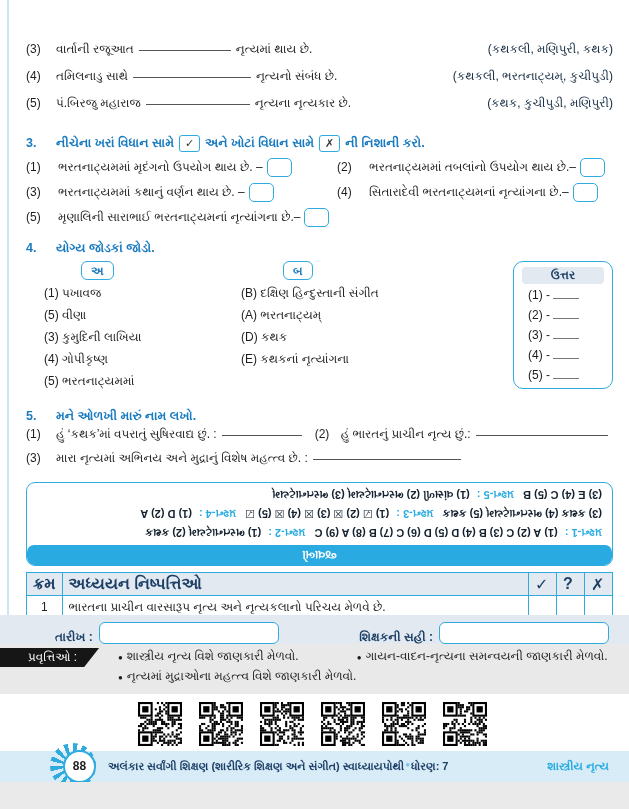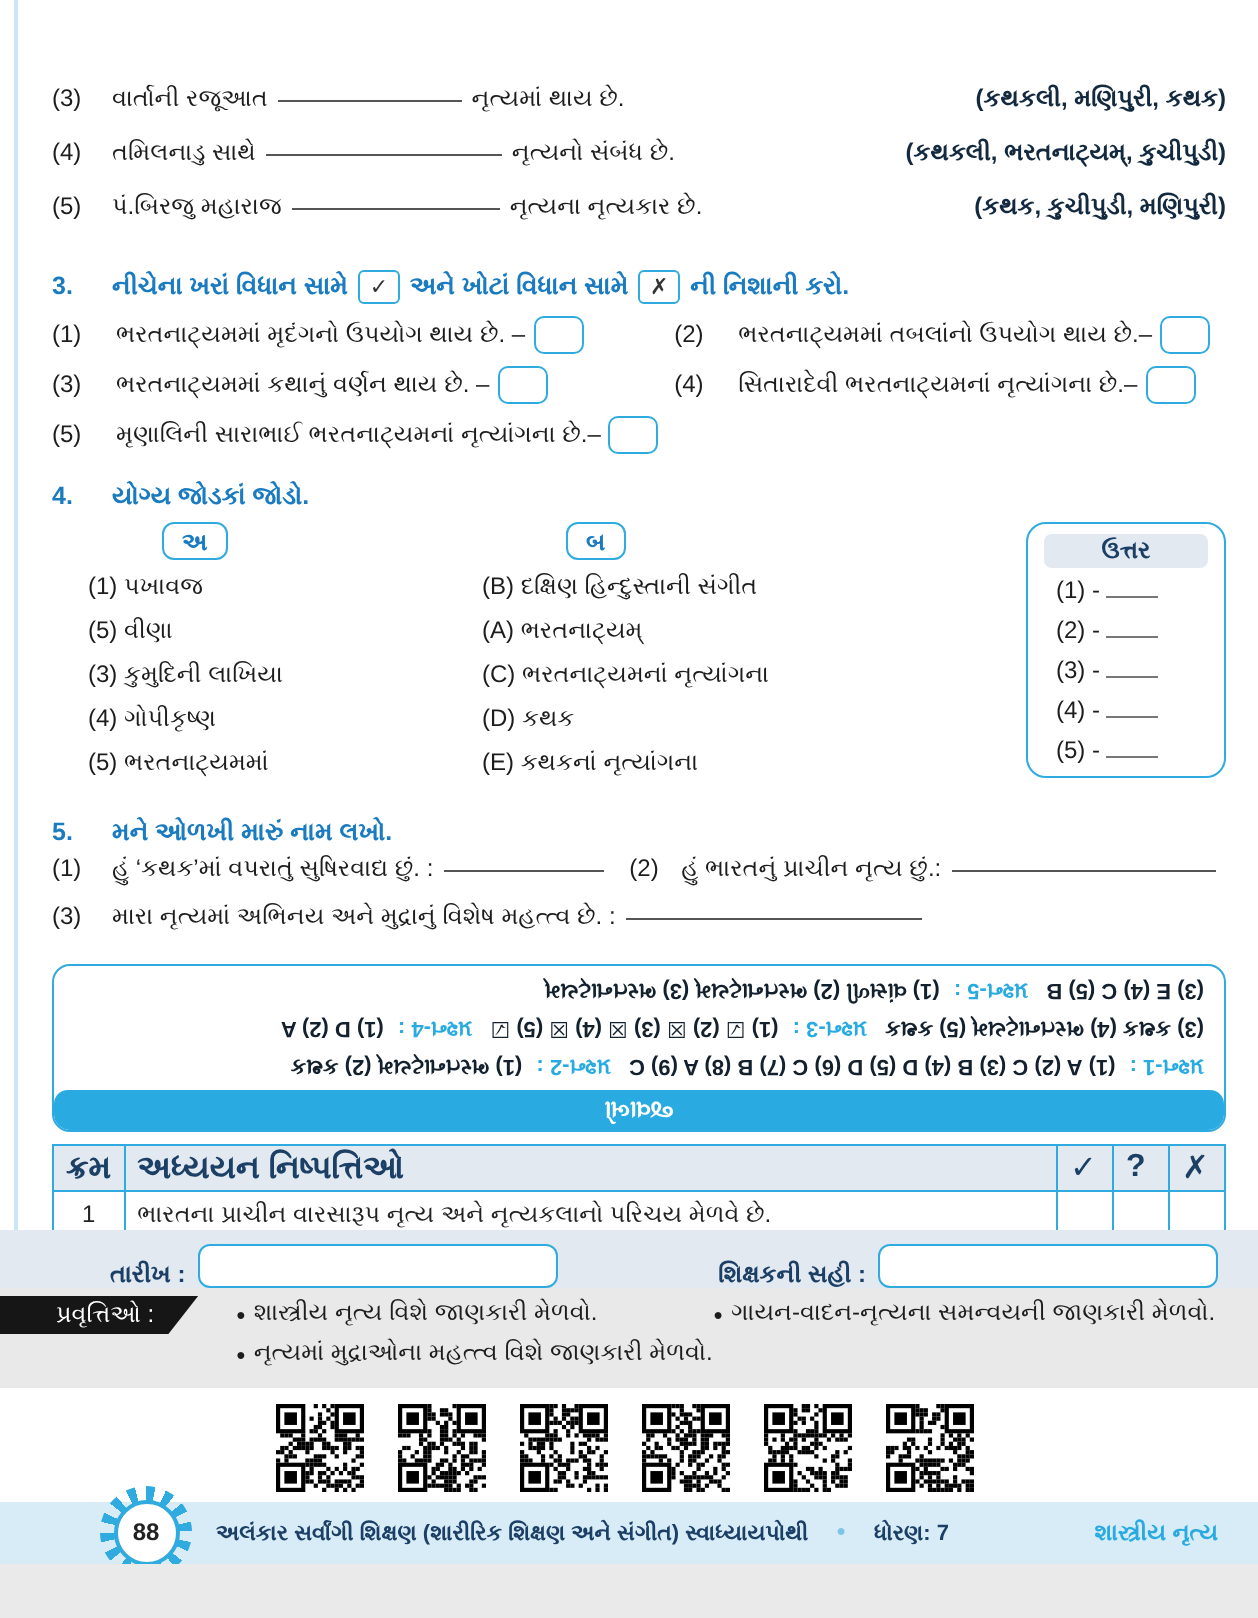--- a/index.html
+++ b/index.html
@@ -11,21 +11,21 @@
   body{font-family:"Liberation Sans","DejaVu Sans",sans-serif;background:#fff}
   .page{position:relative;width:629px;height:809px;background:#fff;overflow:hidden;font-size:12px;color:var(--text-dark)}
   .left-rule{position:absolute;left:7px;top:0;width:2px;height:645px;background:#cbe7f6}
   .content{position:relative;padding:42px 16px 0 26px}
 
   
   .fill-row{display:flex;align-items:baseline;height:27px;white-space:nowrap}
   .qnum{width:30px;flex:none}
   .blank{display:inline-block;border-bottom:1.2px solid #555;height:10px;margin:0 5px;transform:translateY(-2px)}
   .b95{width:92px}.b120{width:118px}.b105{width:104px}.b80{width:80px}.b150{width:148px}
-  .options{margin-left:auto;font-weight:bold;color:#13293f}
+  .options{margin-left:auto;font-weight:normal;color:#13293f}
 
   
   .qheading{display:flex;align-items:center;gap:5px;margin-top:9px;height:22px;color:var(--heading-blue);font-weight:bold;font-size:12.5px;white-space:nowrap}
   .qheading .qno{width:25px;flex:none}
   .minibox{display:inline-flex;align-items:center;justify-content:center;width:21px;height:17px;border:1.5px solid var(--accent-blue);border-radius:3px;background:#fff;color:#333;font-size:11px;font-weight:bold}
 
   
   .stmt-grid{display:grid;grid-template-columns:53% 47%;row-gap:3px;margin-top:2px}
   .stmt{display:flex;align-items:center;gap:4px;height:22px;white-space:nowrap}
   .stmt .qnum{width:28px}
@@ -81,23 +81,23 @@
   .bullet{font-size:8px;transform:translateY(-2px);margin-right:4px}
   .act-item{white-space:nowrap}
   .act-sp{width:38px;flex:none}
 
   
   .qr-row{position:absolute;left:138px;bottom:63px;display:flex;gap:17px}
   .qr{width:44px;height:44px}
 
   
   .footer-bar{position:absolute;left:0;right:0;bottom:27px;height:31px;background:var(--footer-bg);display:flex;align-items:center}
-  .badge{position:absolute;left:50px;top:-8px;width:46px;height:46px;border-radius:50%;background:repeating-conic-gradient(var(--accent-blue) 0deg 12deg,transparent 12deg 25.7deg);display:flex;align-items:center;justify-content:center}
+  .badge{position:absolute;left:50px;top:-8px;width:46px;height:46px;border-radius:50%;background:repeating-conic-gradient(var(--accent-blue) 0deg 12deg,transparent 12deg 25.7deg);display:flex;align-items:center;justify-content:flex-end}
   .badge-inner{width:33px;height:33px;background:#fff;border:2.5px solid var(--accent-blue);border-radius:50%;display:flex;align-items:center;justify-content:center;font-weight:bold;font-size:12px;color:#222}
-  .footer-title{margin-left:108px;color:var(--navy);font-weight:bold;font-size:11px;white-space:nowrap;display:flex;align-items:flex-start;gap:14px}
+  .footer-title{margin-left:108px;color:var(--navy);font-weight:bold;font-size:11px;white-space:nowrap;display:flex;align-items:flex-start;gap:1px}
   .footer-sep{color:#7fc4e8;font-size:8px}
   .footer-chapter{position:absolute;right:20px;color:var(--answers-bar);font-weight:bold;font-size:11.5px}
   .bottom-gray{position:absolute;left:0;right:0;bottom:0;height:27px;background:#eaeaea}
 </style>
 </head>
 <body>
 
 <div class="page">
   <div class="left-rule"></div>
 
@@ -180,21 +180,20 @@
           <li>(3) કુમુદિની લાખિયા</li>
           <li>(4) ગોપીકૃષ્ણ</li>
           <li>(5) ભરતનાટ્યમમાં</li>
         </ul>
       </div>
       <div class="col-b">
         <span class="col-label col-b-head">બ</span>
         <ul class="match-list">
           <li>(B) દક્ષિણ હિન્દુસ્તાની સંગીત</li>
           <li>(A) ભરતનાટ્યમ્</li>
-          <li>(C) ભરતનાટ્યમનાં નૃત્યાંગના</li>
           <li>(D) કથક</li>
           <li>(E) કથકનાં નૃત્યાંગના</li>
         </ul>
       </div>
       <div class="uttar-box">
         <span class="uttar-title">ઉત્તર</span>
         <ul class="uttar-list">
           <li><span>(1) -</span><span class="ublank"></span></li>
           <li><span>(2) -</span><span class="ublank"></span></li>
           <li><span>(3) -</span><span class="ublank"></span></li>

